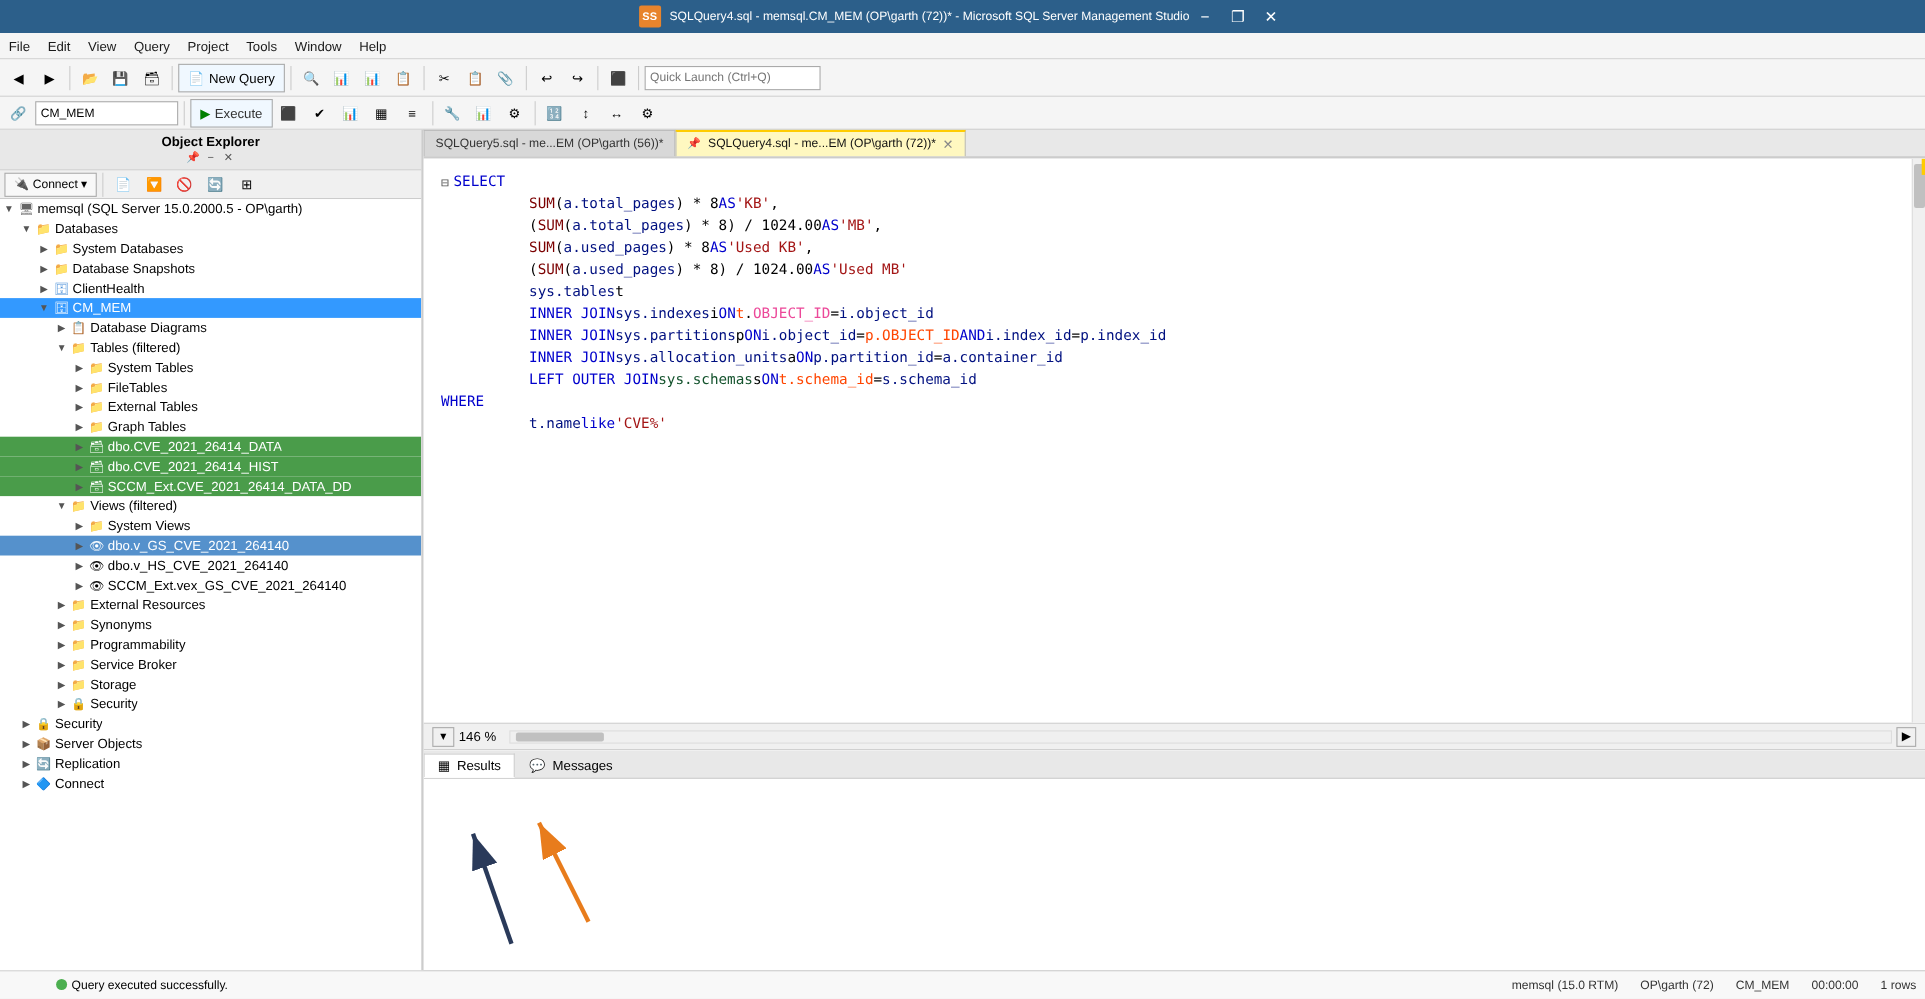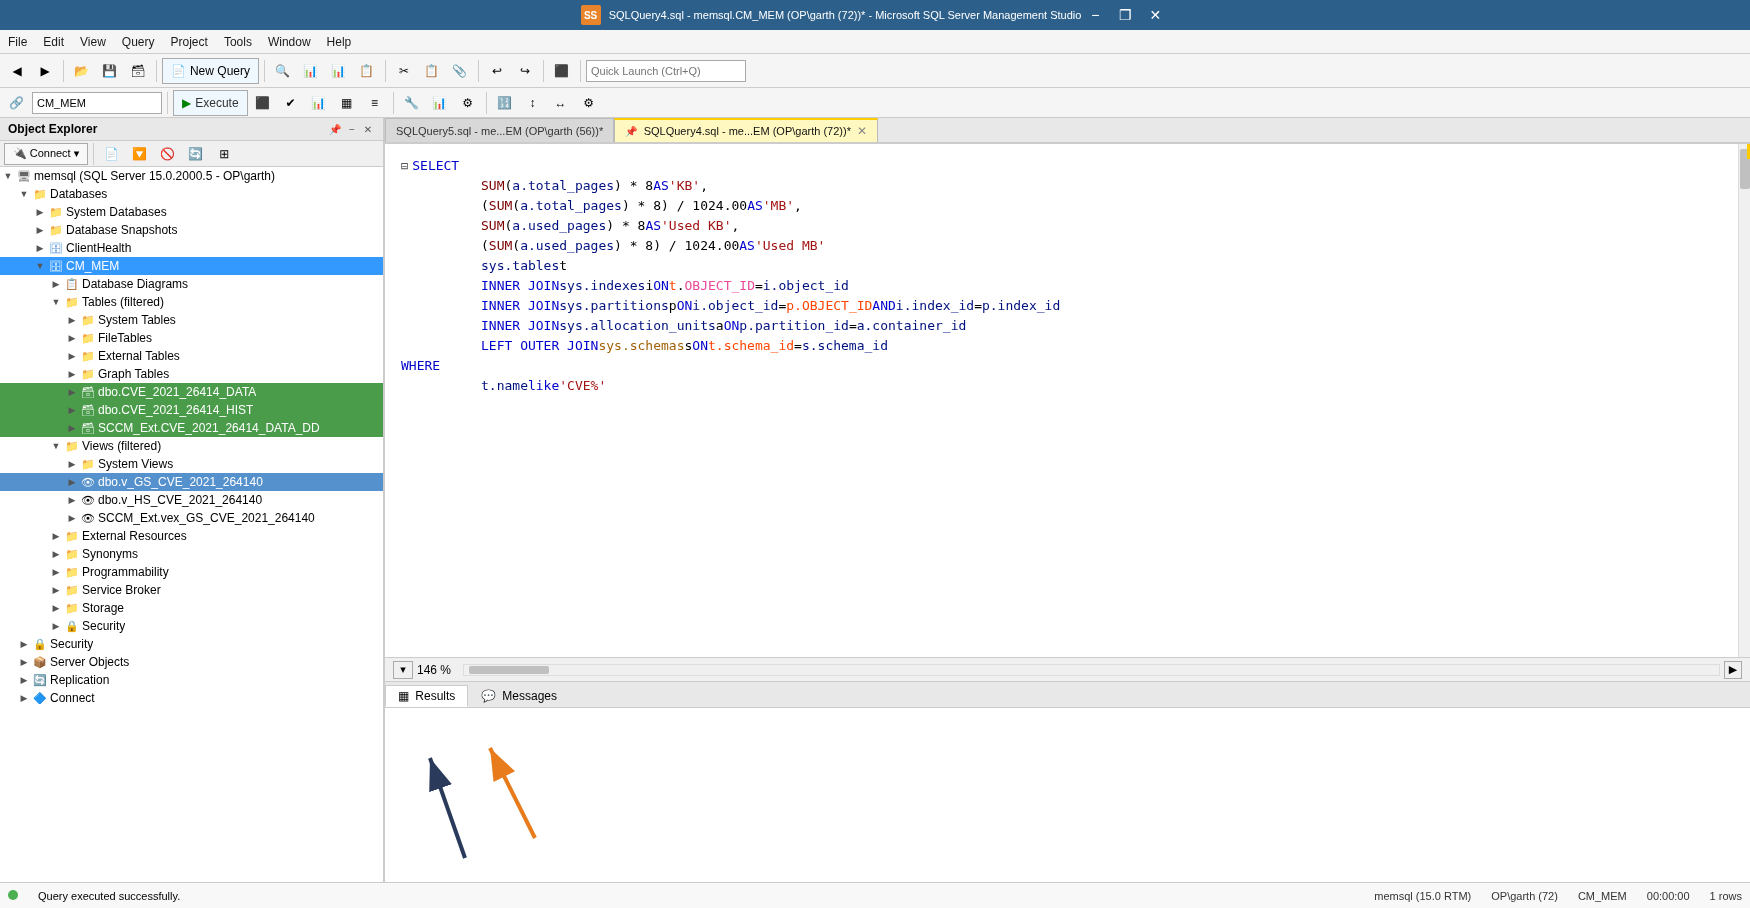--- a/index.html
+++ b/index.html
@@ -122,20 +122,21 @@
     }
     .oe-header {
       background: #e8e8e8;
       padding: 4px 8px;
       border-bottom: 1px solid #ccc;
       display: flex;
       align-items: center;
       justify-content: space-between;
       font-weight: bold;
       font-size: 12px;
+      flex-direction: column;
     }
     .oe-header-left { display: flex; align-items: center; gap: 4px; }
     .oe-header-right { display: flex; gap: 2px; }
     .oe-toolbar {
       background: #f0f0f0;
       padding: 2px 4px;
       border-bottom: 1px solid #ccc;
       display: flex;
       align-items: center;
       gap: 2px;
@@ -276,21 +277,21 @@
       padding: 2px 8px;
       text-align: left;
       font-weight: normal;
     }
     .results-table td {
       border: 1px solid #e0e0e0;
       padding: 2px 8px;
     }
     .results-table tr:nth-child(even) td { background: #f8f8f8; }
     .row-selected td { background: #cce8ff !important; }
-    .status-ok { display: flex; align-items: flex-start; gap: 20px; }
+    .status-ok { display: flex; align-items: flex-start; gap: 4px; margin-left: 43px; }
     .status-green-dot { width: 10px; height: 10px; background: #4caf50; border-radius: 50%; }
 
     
     ::-webkit-scrollbar { width: 10px; height: 10px; }
     ::-webkit-scrollbar-track { background: #f0f0f0; }
     ::-webkit-scrollbar-thumb { background: #bbb; border-radius: 2px; }
 
     .indent1 { padding-left: 16px; }
     .indent2 { padding-left: 32px; }
     .indent3 { padding-left: 48px; }
@@ -674,21 +675,21 @@
           <div class="code-line">
             <span style="display:inline-block;width:80px;"></span>
             <span class="kw">INNER JOIN</span> <span style="color:#001080;">sys.partitions</span> p <span class="kw">ON</span> <span style="color:#001080;">i.object_id</span> = <span style="color:#ff4500;">p.OBJECT_ID</span> <span class="kw">AND</span> <span style="color:#001080;">i.index_id</span> = <span style="color:#001080;">p.index_id</span>
           </div>
           <div class="code-line">
             <span style="display:inline-block;width:80px;"></span>
             <span class="kw">INNER JOIN</span> <span style="color:#001080;">sys.allocation_units</span> a <span class="kw">ON</span> <span style="color:#001080;">p.partition_id</span> = <span style="color:#001080;">a.container_id</span>
           </div>
           <div class="code-line">
             <span style="display:inline-block;width:80px;"></span>
-            <span class="kw">LEFT OUTER JOIN</span> <span style="color:#a16207;">sys.schemas</span> s <span class="kw">ON</span> <span style="color:#ff4500;">t.schema_id</span> = <span style="color:#001080;">s.schema_id</span>
+            <span class="kw">LEFT OUTER JOIN</span> <span style="color:#14532d;">sys.schemas</span> s <span class="kw">ON</span> <span style="color:#ff4500;">t.schema_id</span> = <span style="color:#001080;">s.schema_id</span>
           </div>
           <div class="code-line">
             <span class="kw">WHERE</span>
           </div>
           <div class="code-line">
             <span style="display:inline-block;width:80px;"></span>
             <span style="color:#001080;">t.name</span> 
               <span class="kw">like</span> 
               <span class="str">'CVE%'</span>
           </div>

